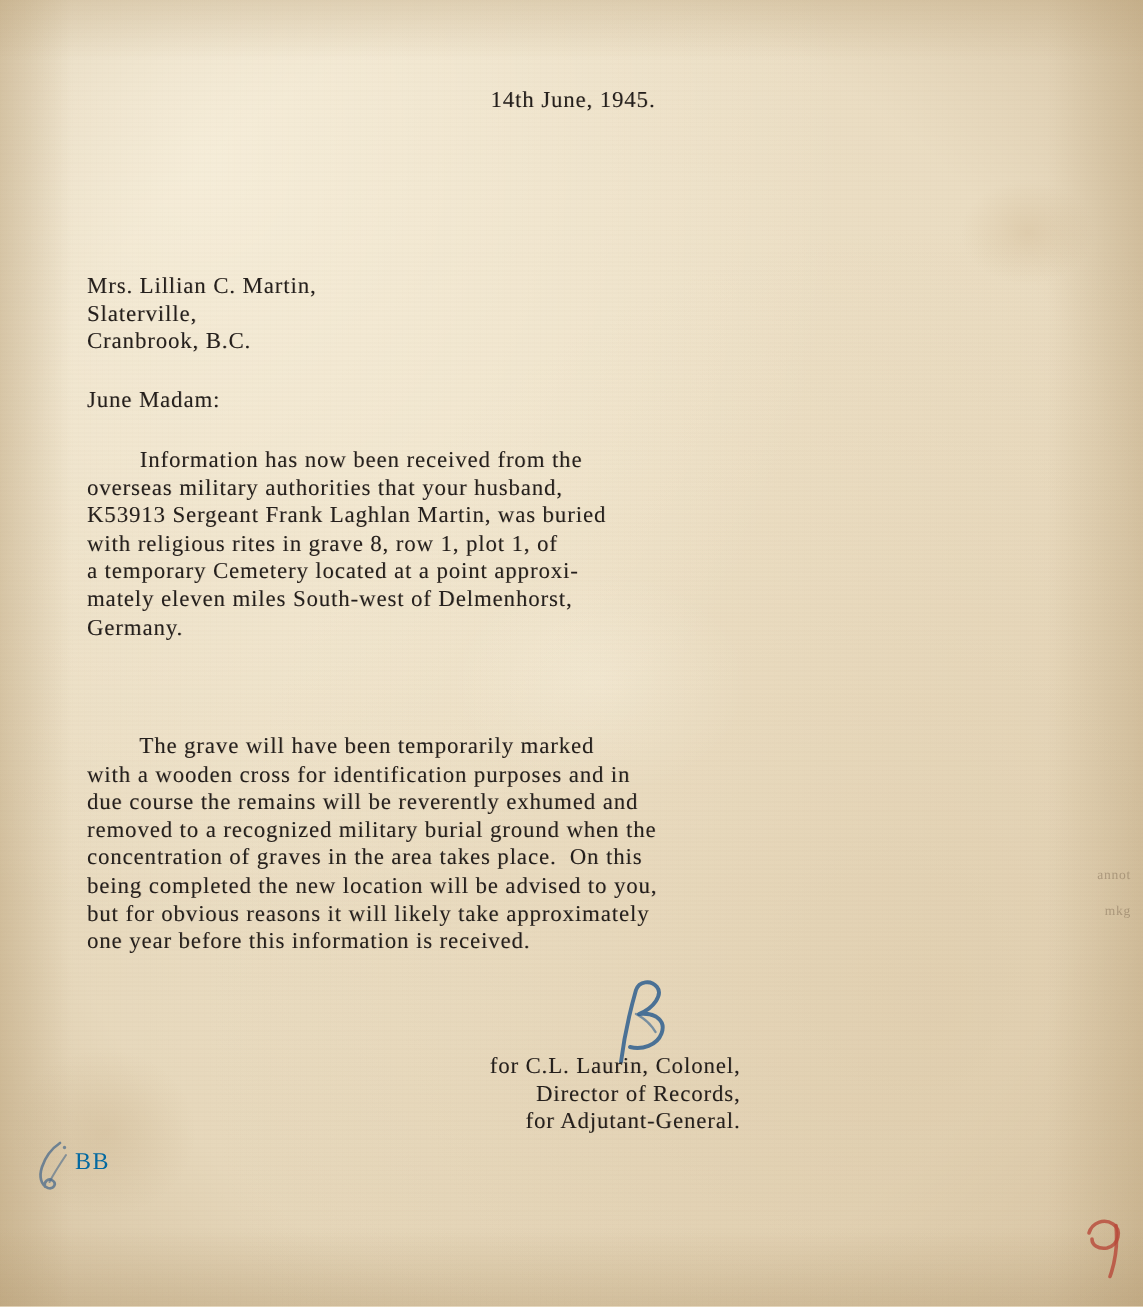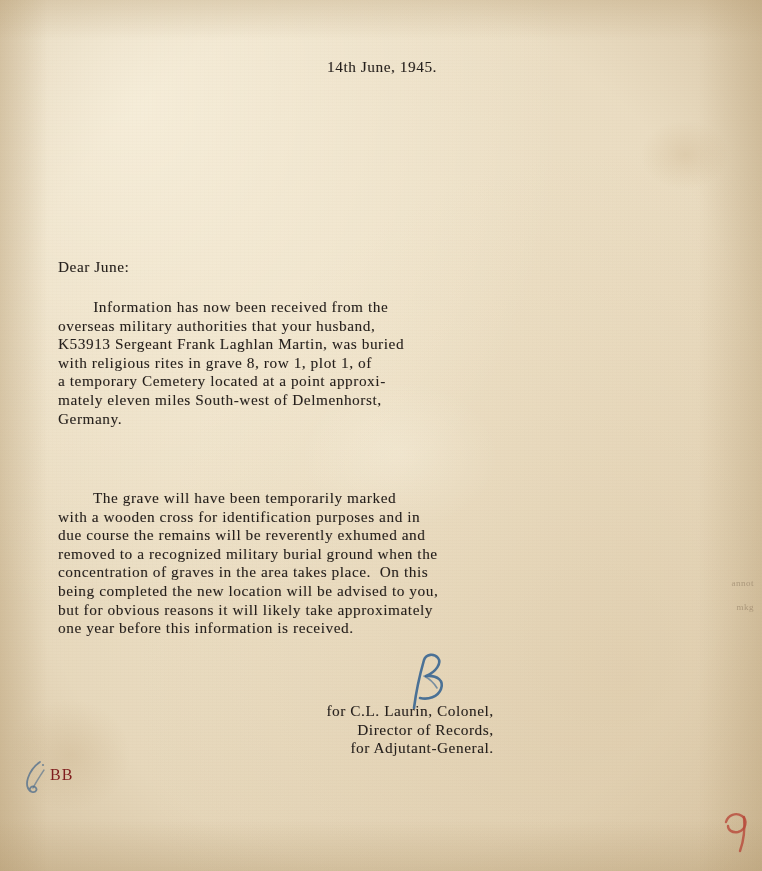--- a/index.html
+++ b/index.html
@@ -122,21 +122,21 @@
     height: 60px;
     pointer-events: none;
   }
 
   #initials-bb {
     position: absolute;
     top: 766px;
     left: 50px;
     font-size: 16px;
     letter-spacing: 1px;
-    color: #7f1d1d;
+    color: #0369a1;
     white-space: pre;
   }
 
   #pencil-mark {
     position: absolute;
     top: 756px;
     left: 18px;
     width: 32px;
     height: 42px;
     pointer-events: none;
@@ -172,22 +172,25 @@
 
 <div class="edge-shade edge-left"></div>
 <div class="edge-shade edge-right"></div>
 <div class="edge-shade edge-top"></div>
 <div class="edge-shade edge-bottom"></div>
 
 <div id="sheet">
 
   <div class="typed" id="date-line">14th June, 1945.</div>
 
-
-  <div class="typed" id="salutation">Dear June:</div>
+  <div class="typed" id="addressee-block">Mrs. Lillian C. Martin,
+Slaterville,
+Cranbrook, B.C.</div>
+
+  <div class="typed" id="salutation">June Madam:</div>
 
   <div class="typed" id="para-1">        Information has now been received from the
 overseas military authorities that your husband,
 K53913 Sergeant Frank Laghlan Martin, was buried
 with religious rites in grave 8, row 1, plot 1, of
 a temporary Cemetery located at a point approxi-
 mately eleven miles South-west of Delmenhorst,
 Germany.</div>
 
   <div class="typed" id="para-2">        The grave will have been temporarily marked

